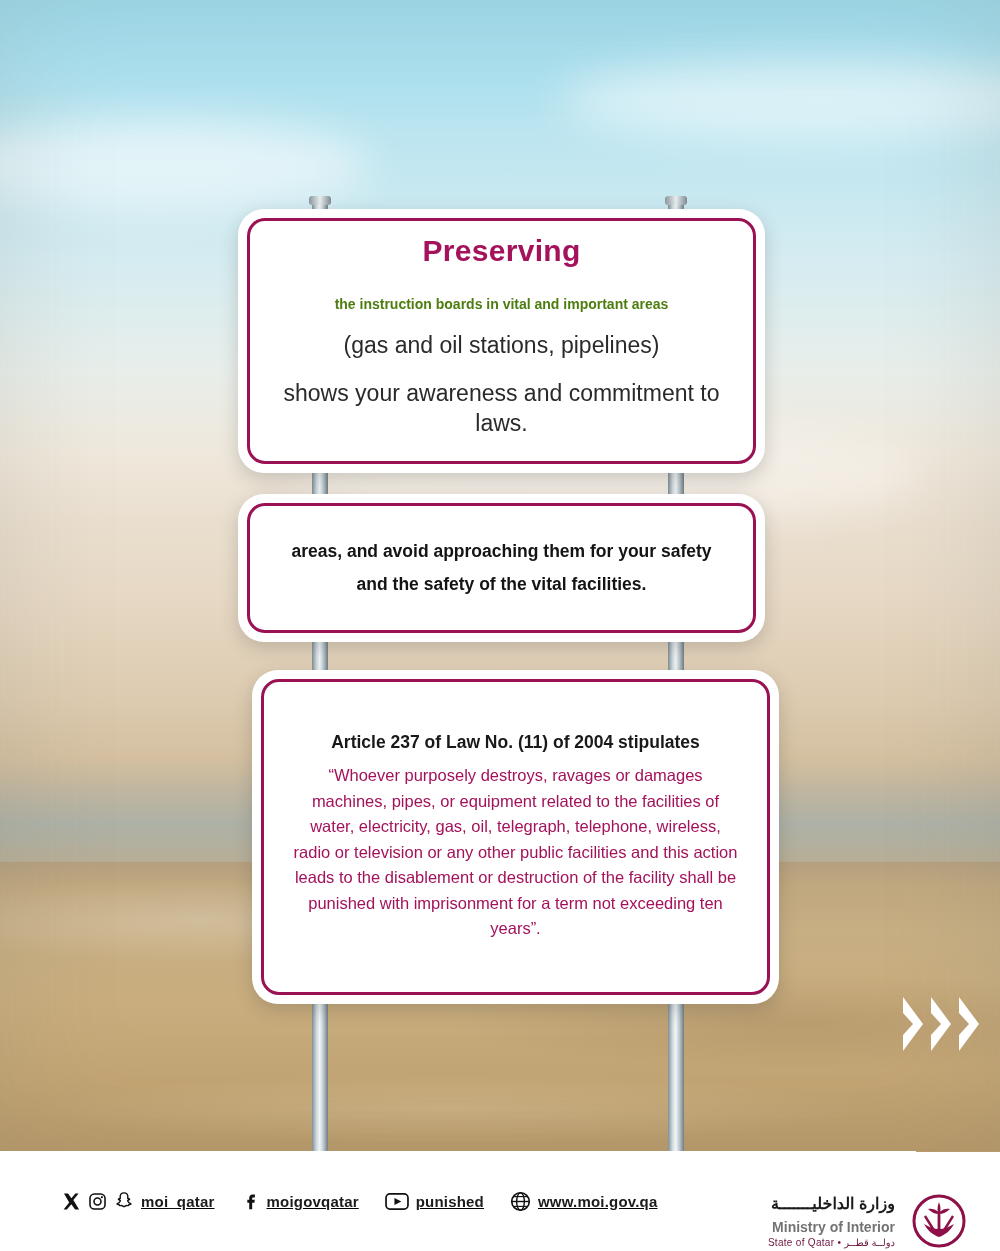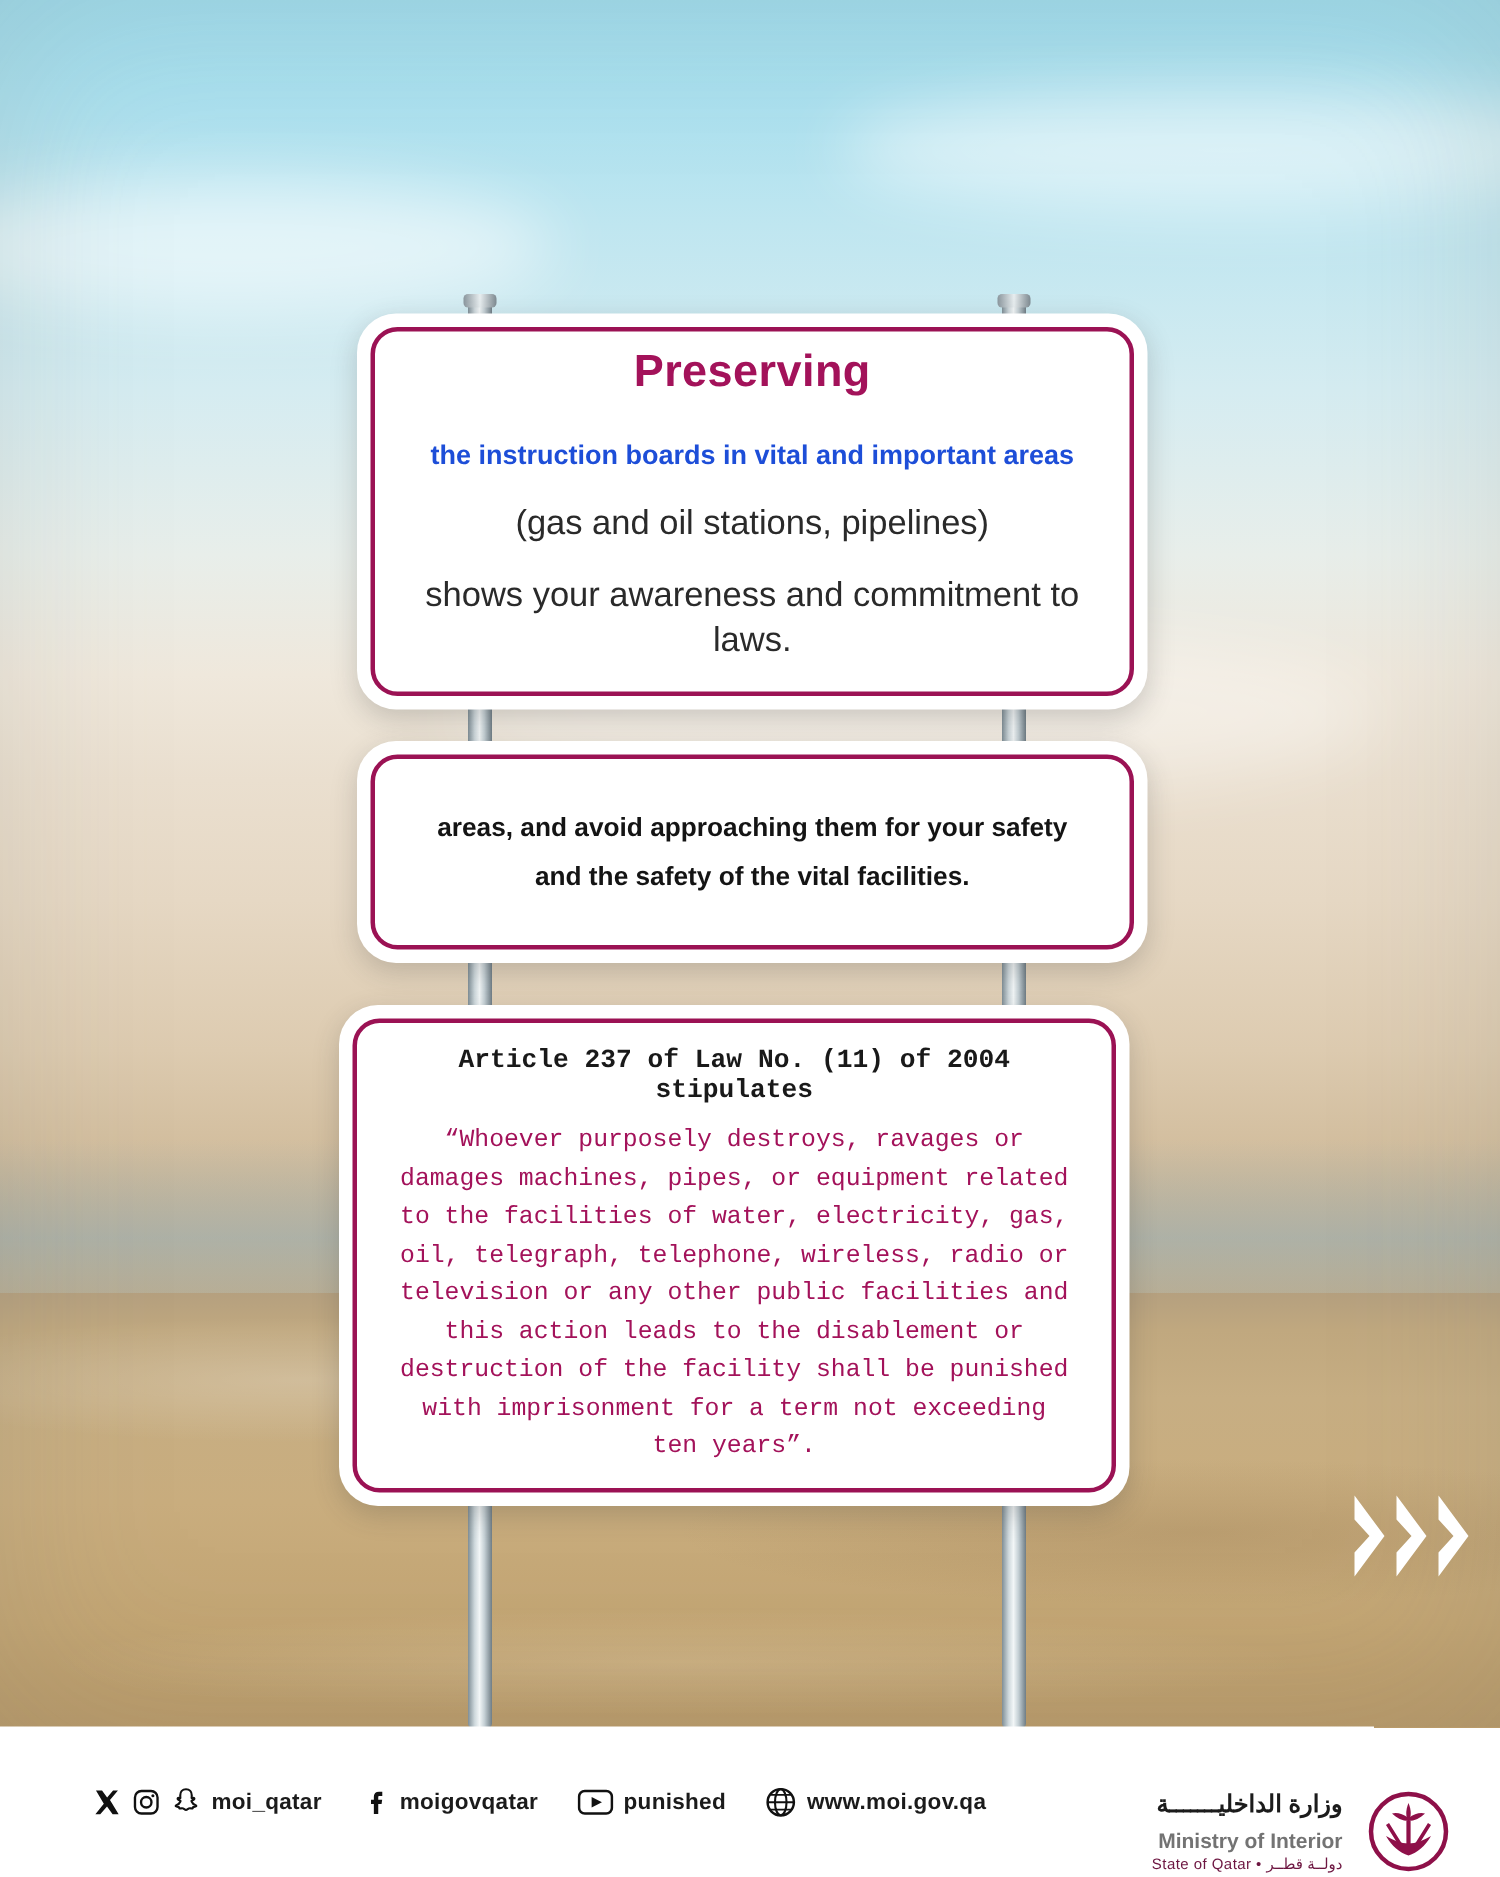--- a/index.html
+++ b/index.html
@@ -119,32 +119,32 @@
     display: flex;
     flex-direction: column;
     align-items: center;
     justify-content: center;
     text-align: center;
     padding: 10px 26px;
   }
 
   #board-1 { left: 238px; top: 209px; width: 527px; height: 264px; }
   #board-2 { left: 238px; top: 494px; width: 527px; height: 148px; }
-  #board-3 { left: 226px; top: 670px; width: 527px; height: 334px; font-family: Liberation Mono, monospace; }
+  #board-3 { left: 252px; top: 670px; width: 527px; height: 334px; }
 
   .b1-title {
     color: #a3125a;
     font-size: 30px;
     font-weight: bold;
     letter-spacing: 0.3px;
     margin-bottom: 18px;
   }
   .b1-line {
-    color: #1d4ed8;
-    font-size: 18px;
+    color: #4d7c0f;
+    font-size: 14px;
     font-weight: bold;
     line-height: 1.3;
     margin: 9px 0;
   }
   .b1-line.thin {
     font-weight: normal;
     font-size: 23px;
     color: #2a2a2a;
   }
 
@@ -186,20 +186,21 @@
   
   .footer {
     position: absolute;
     left: 0;
     top: 1151px;
     width: 916px;
     height: 100px;
     background: #ffffff;
     display: flex;
     align-items: center;
+    text-decoration: underline;
   }
   .social-row {
     display: flex;
     align-items: center;
     gap: 26px;
     margin-left: 62px;
     color: #1b1b1b;
   }
   .social-group {
     display: flex;

